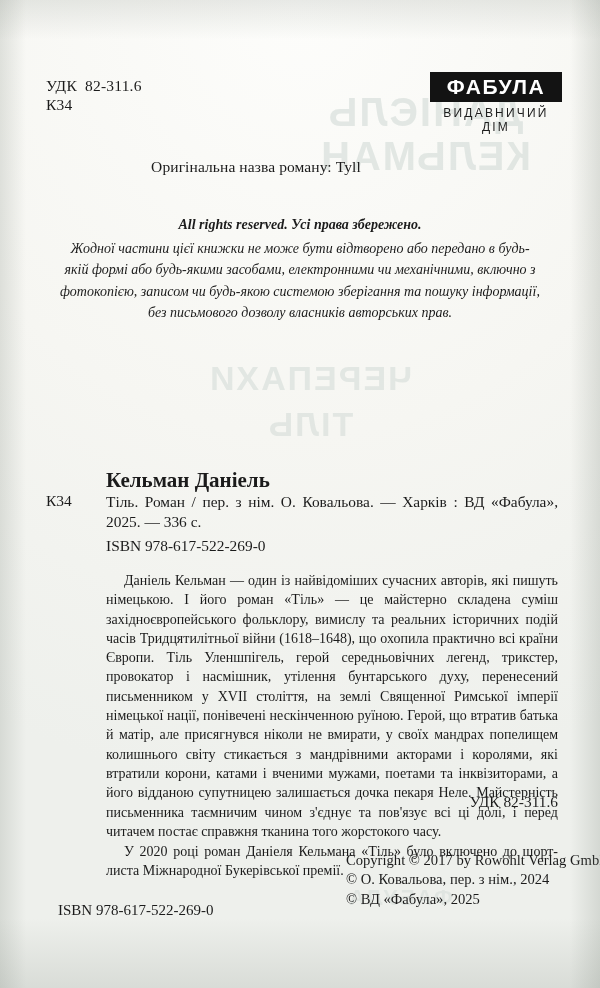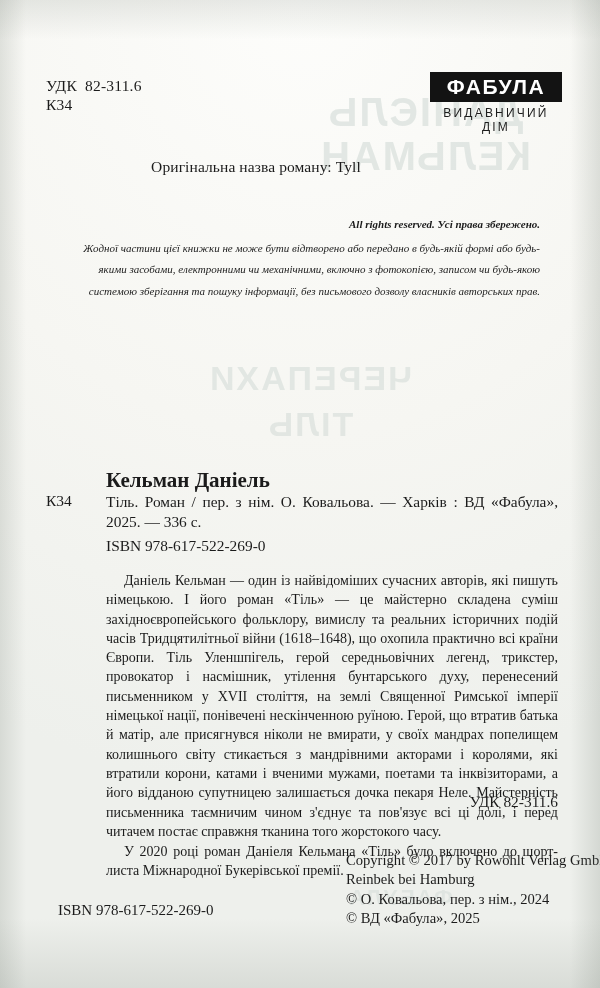--- a/index.html
+++ b/index.html
@@ -145,23 +145,23 @@
     font-size: 15.5px;
     letter-spacing: 0.1px;
   }
 
   
   .rights {
     position: absolute;
     left: 60px;
     top: 214px;
     width: 480px;
-    text-align: right;
+    text-align: center;
     font-style: italic;
-    font-size: 11px;
+    font-size: 14px;
     line-height: 21.5px;
   }
   .rights .bold-line {
     font-weight: bold;
     font-style: italic;
     margin-bottom: 2px;
   }
 
   
   .biblio {
@@ -280,21 +280,20 @@
 
   <div class="annotation">
     <p>Даніель Кельман — один із найвідоміших сучасних авторів, які пишуть німецькою. І його роман «Тіль» — це майстерно складена суміш західноєвропейського фольклору, вимислу та реальних історичних подій часів Тридцятилітньої війни (1618–1648), що охопила практично всі країни Європи. Тіль Уленшпігель, герой середньовічних легенд, трикстер, провокатор і насмішник, утілення бунтарського духу, перенесений письменником у XVII століття, на землі Священної Римської імперії німецької нації, понівечені нескінченною руїною. Герой, що втратив батька й матір, але присягнувся ніколи не вмирати, у своїх мандрах попелищем колишнього світу стикається з мандрівними акторами і королями, які втратили корони, катами і вченими мужами, поетами та інквізиторами, а його відданою супутницею залишається дочка пекаря Неле. Майстерність письменника таємничим чином з'єднує та пов'язує всі ці долі, і перед читачем постає справжня тканина того жорстокого часу.</p>
     <p>У 2020 році роман Даніеля Кельмана «Тіль» було включено до шорт-листа Міжнародної Букерівської премії.</p>
   </div>
 
   <div class="udc-bottom">УДК 82-311.6</div>
 
   <div class="copyright">
     <div>Copyright © 2017 by Rowohlt Verlag GmbH,</div>
-    <div>Reinbek bei Hamburg</div>
     <div>© О. Ковальова, пер. з нім., 2024</div>
     <div>© ВД «Фабула», 2025</div>
   </div>
 
   <div class="isbn-bottom">ISBN 978-617-522-269-0</div>
 
   <div class="shade-left"></div>
   <div class="shade-right"></div>
   <div class="shade-top"></div>
   <div class="shade-bottom"></div>

